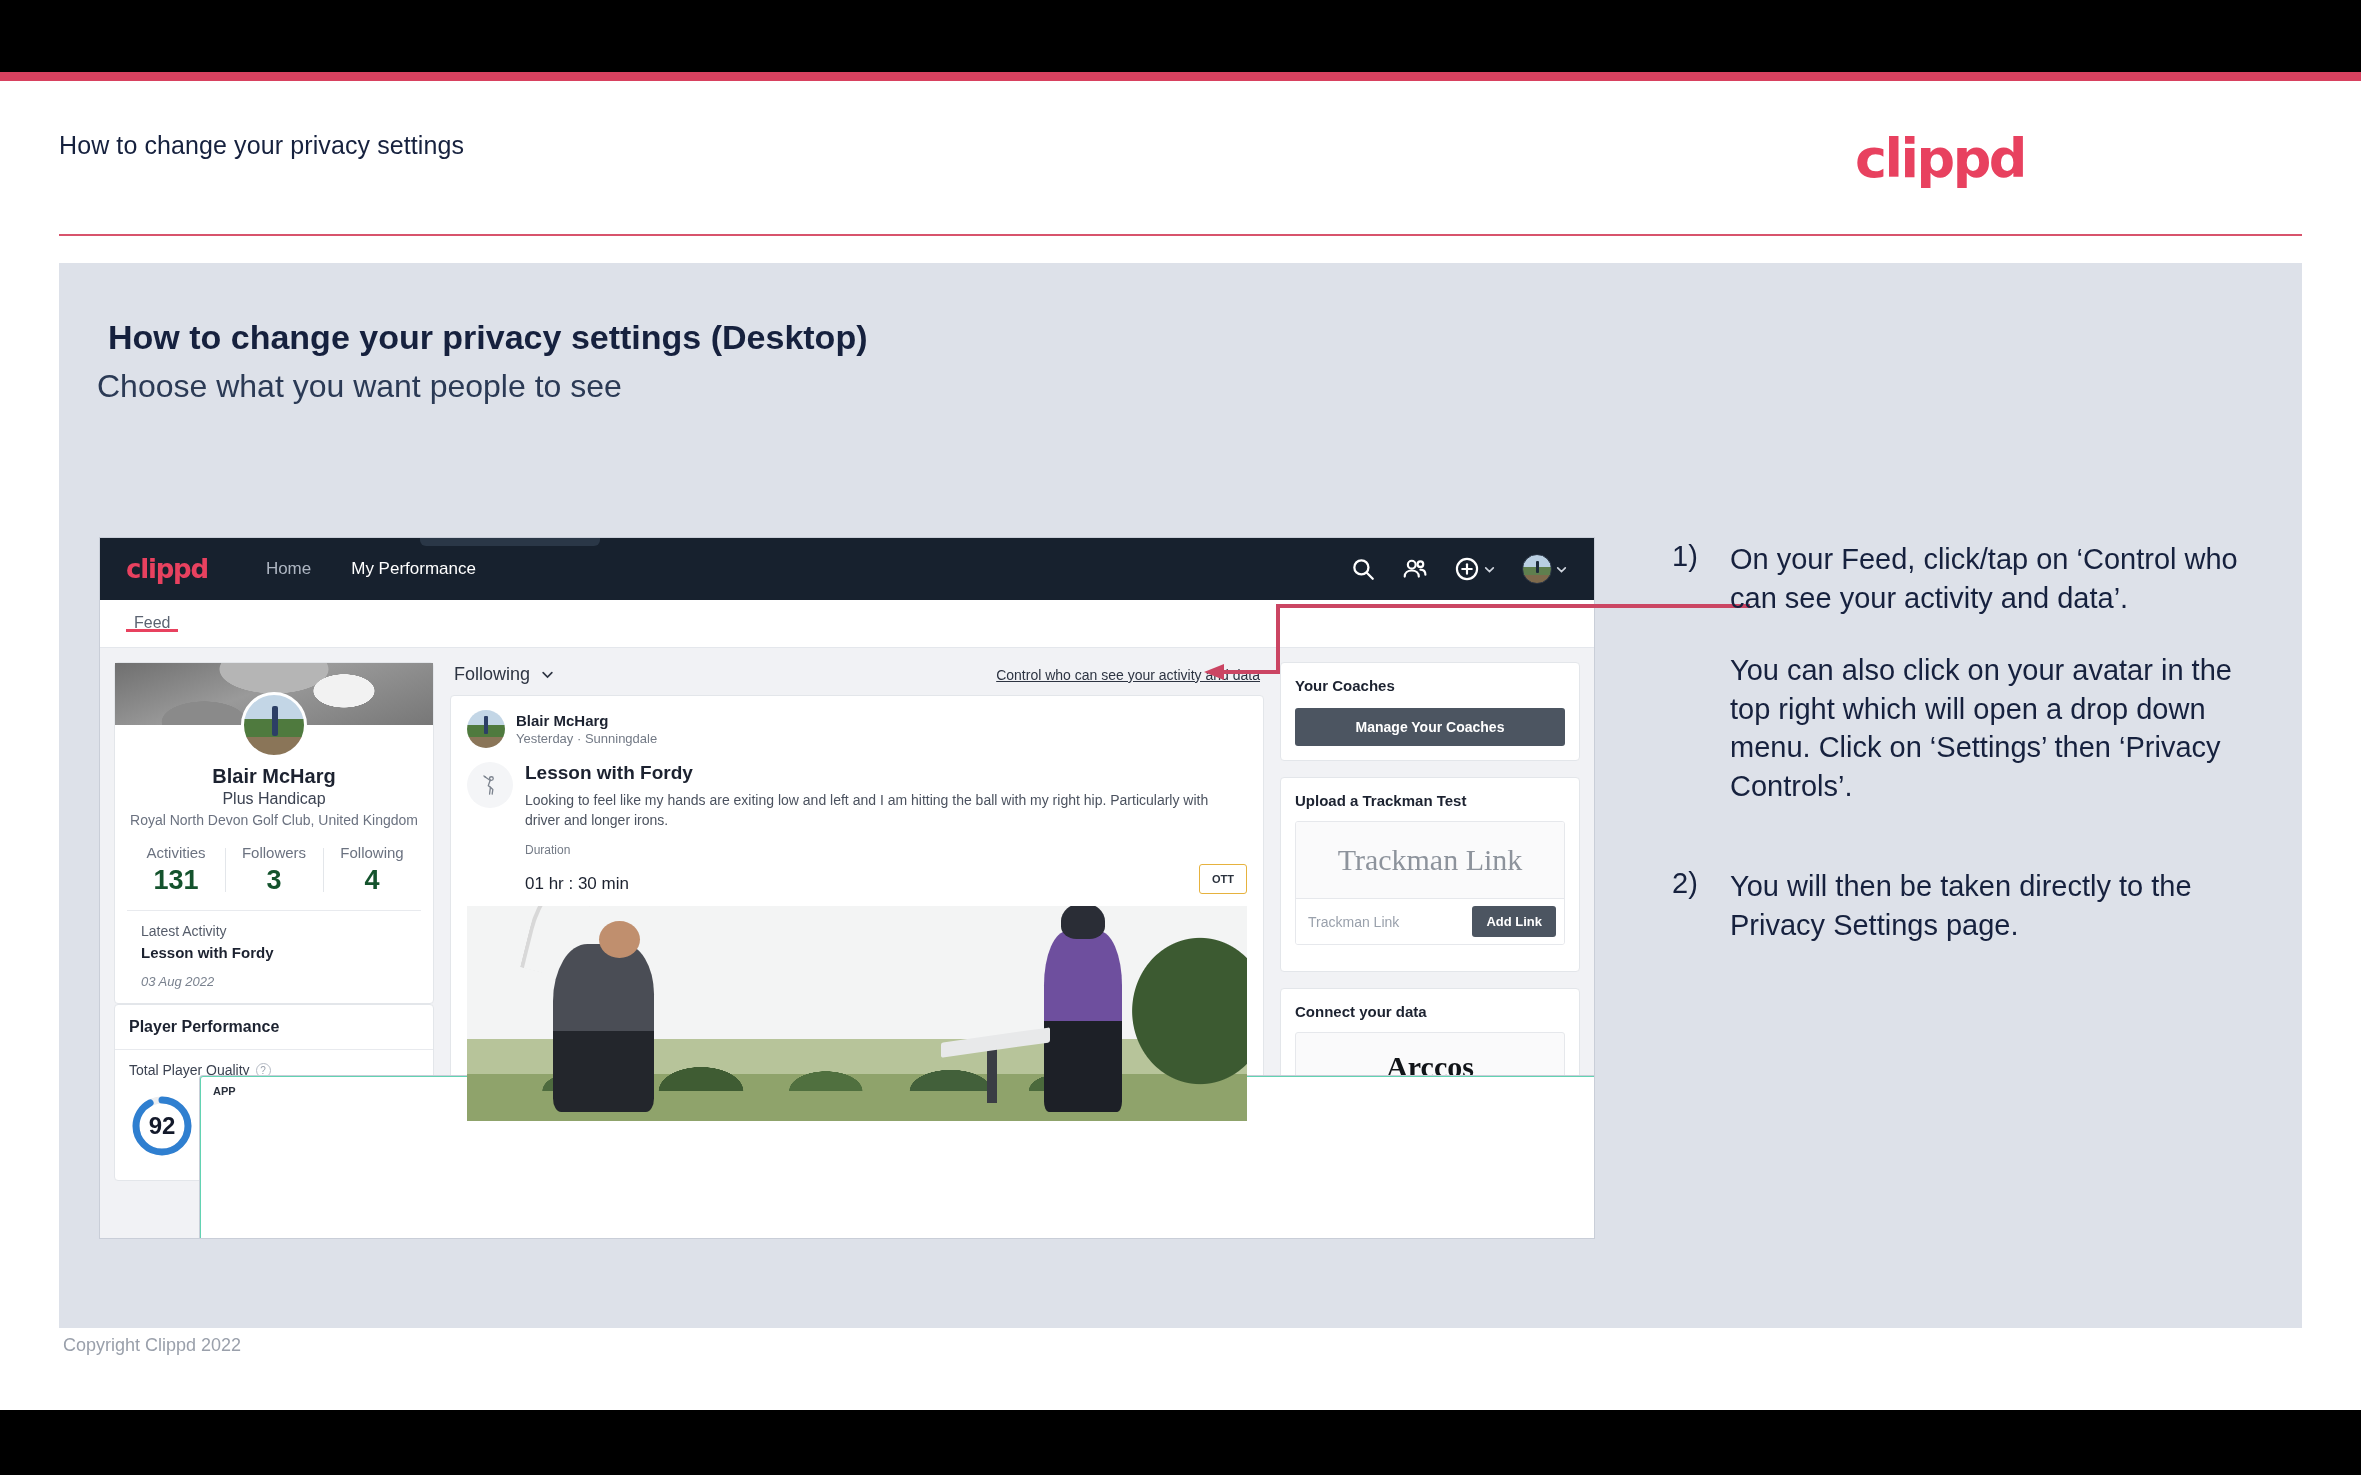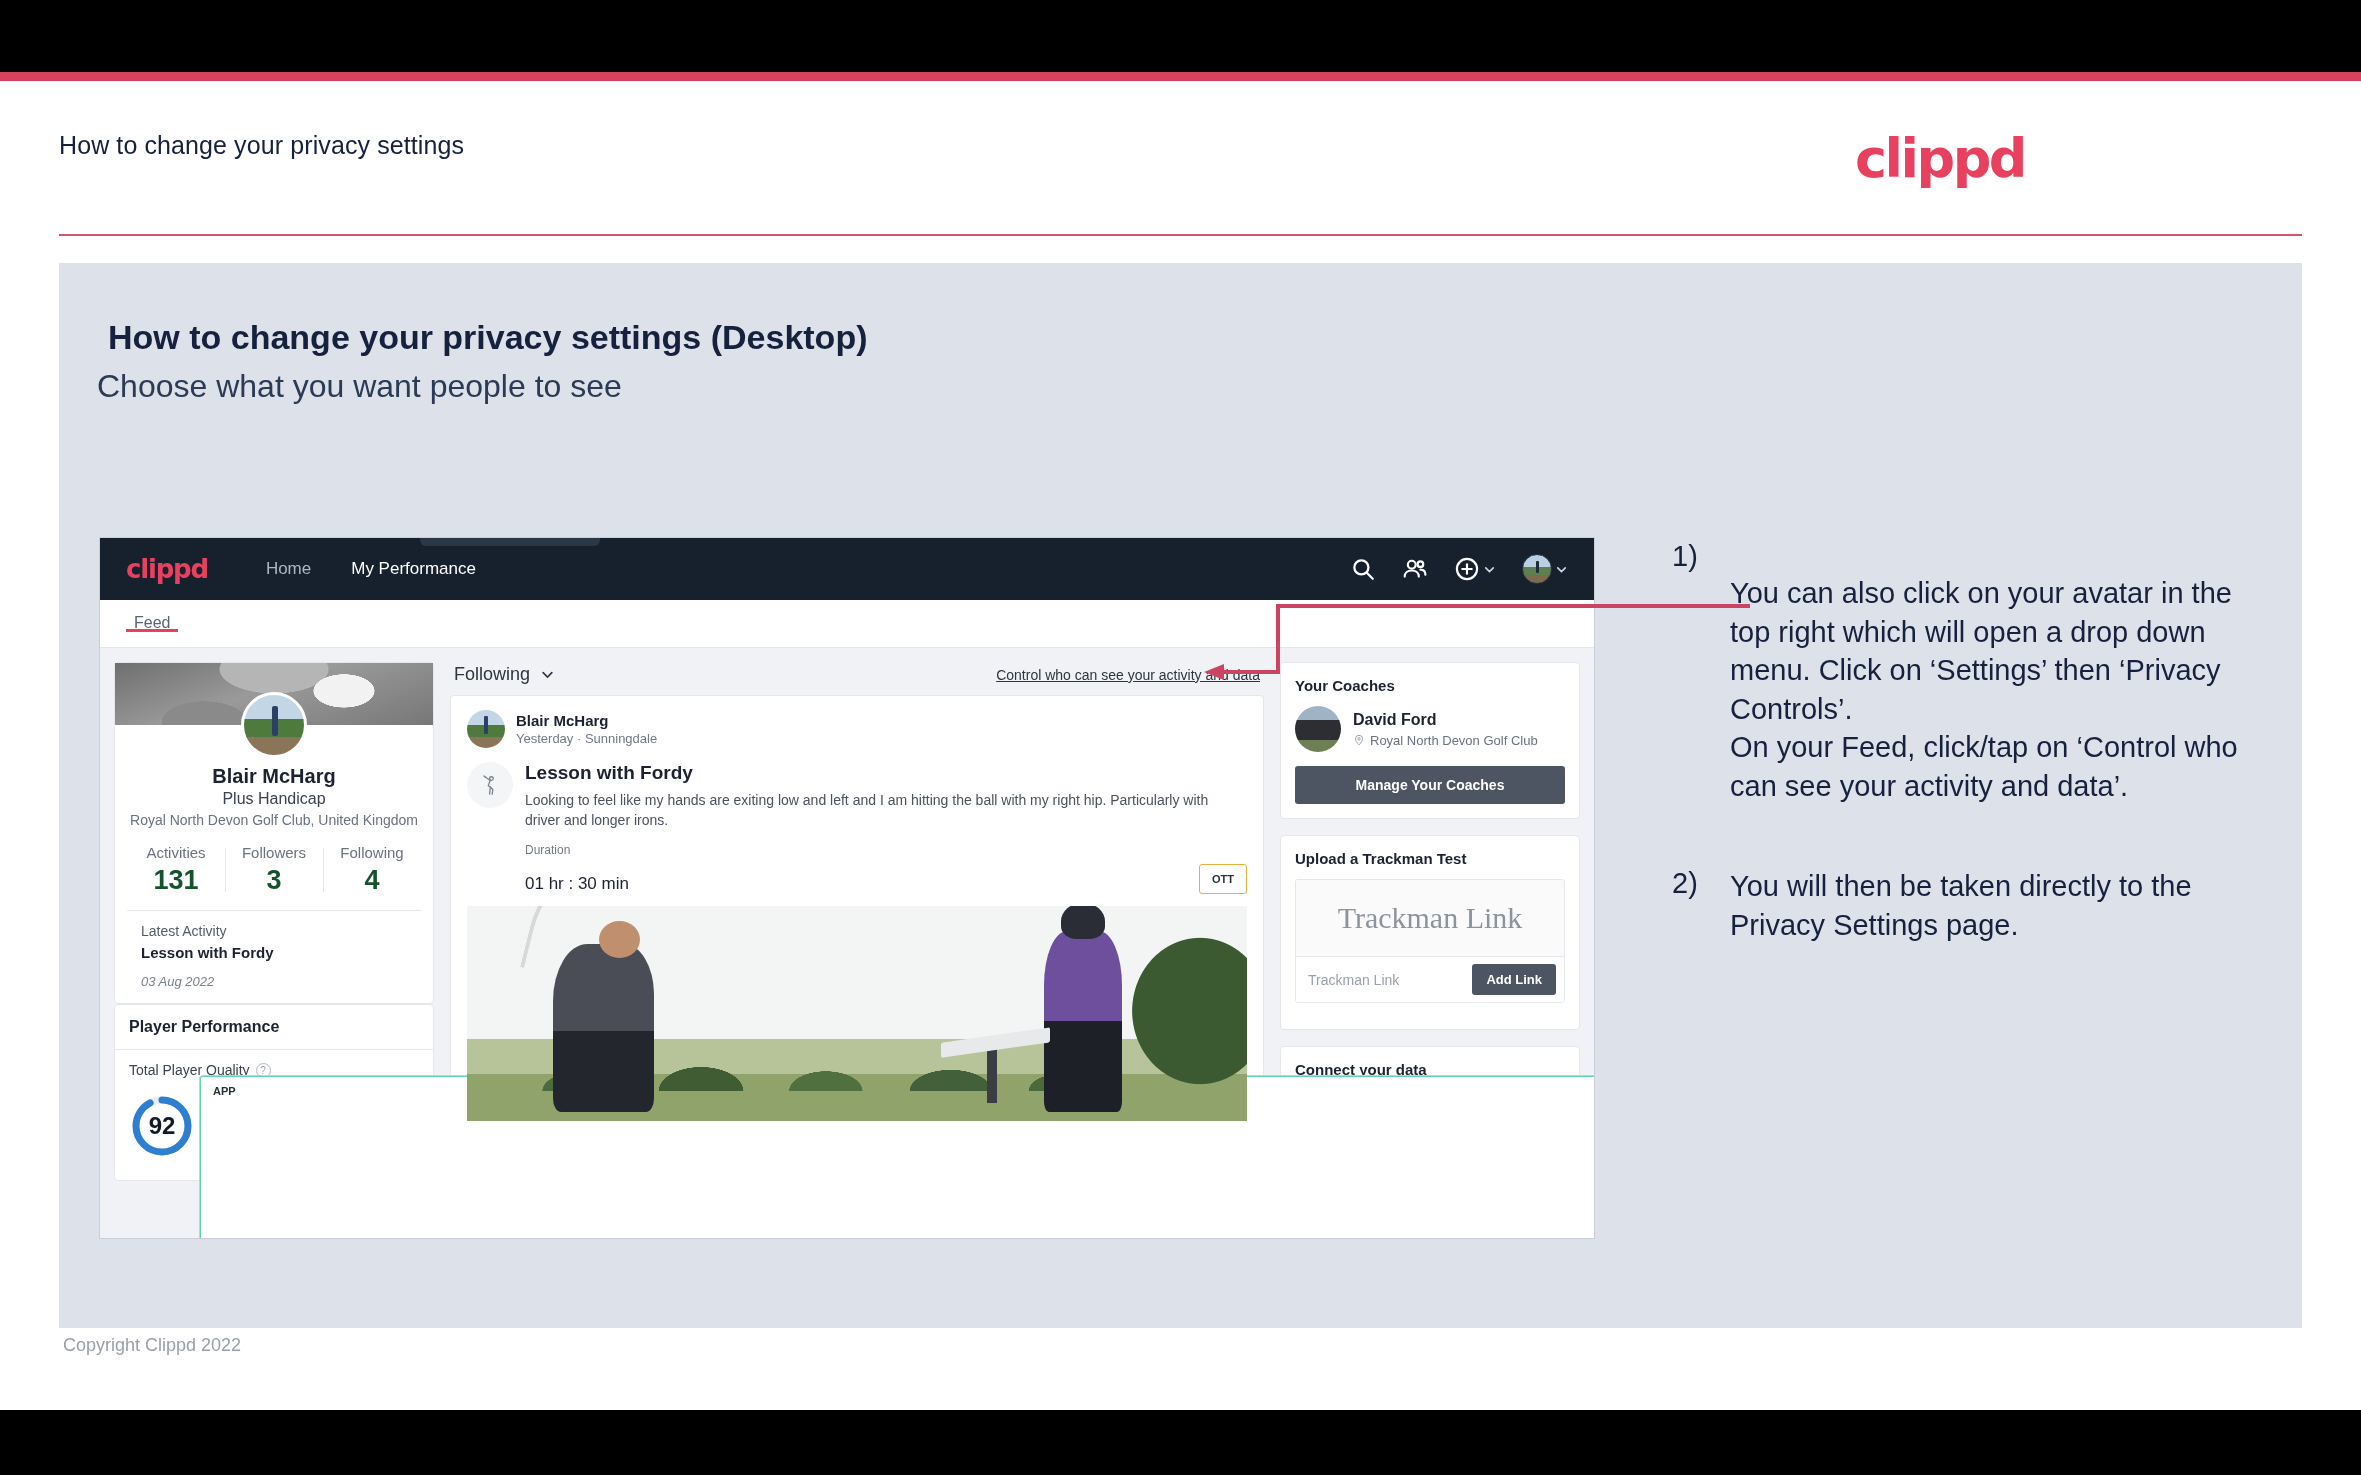--- a/index.html
+++ b/index.html
@@ -517,35 +517,20 @@
             <div class="ph-golfer2"></div>
             <div class="ph-stand"></div>
           </div>
         </div>
       </div>
 
       <div class="col-right">
 
         <div class="card">
           <div class="rc-head">Your Coaches</div>
-          <div class="coach-row">
-            <div class="coach-ava"></div>
-            <div>
-              <div class="coach-name">David Ford</div>
-              <div class="coach-club">
-                <span class="pin-ico">
-                  <svg viewBox="0 0 24 24" fill="none" stroke="currentColor" stroke-width="2">
-                      <path d="M12 22s7-7.2 7-12.4A7 7 0 0 0 5 9.6C5 14.8 12 22 12 22z"></path>
-                      <circle cx="12" cy="9.6" r="2.4"></circle>
-                    </svg>
-                </span>
-                <span>Royal North Devon Golf Club</span>
-              </div>
-            </div>
-          </div>
           <div class="btn-dark">Manage Your Coaches</div>
         </div>
 
         <div class="card rc2">
           <div class="rc-head">Upload a Trackman Test</div>
           <div class="tm-box">
             <div class="tm-logo">Trackman Link</div>
             <div class="tm-input">
               <div class="tm-ph">Trackman Link</div>
               <div class="btn-addlink">Add Link</div>
@@ -570,22 +555,22 @@
     <svg width="560" height="110" viewBox="0 0 560 110">
       <path d="M560 14 L88 14 L88 80 L32 80" fill="none" stroke="#cb4563" stroke-width="4"></path>
       <polygon points="14,80 34,72 34,88" fill="#cb4563"></polygon>
     </svg>
   </div>
 
   <div class="steps">
     <div class="step">
       <div class="step-num">1)</div>
       <div>
+        <div class="step-body">On your Feed, click/tap on ‘Control who can see your activity and data’.</div>
         <div class="step-body step-p2">You can also click on your avatar in the top right which will open a drop down menu. Click on ‘Settings’ then ‘Privacy Controls’.</div>
-        <div class="step-body">On your Feed, click/tap on ‘Control who can see your activity and data’.</div>
       </div>
     </div>
     <div class="step step2">
       <div class="step-num">2)</div>
       <div class="step-body">You will then be taken directly to the Privacy Settings page.</div>
     </div>
   </div>
 
 </div>
 

